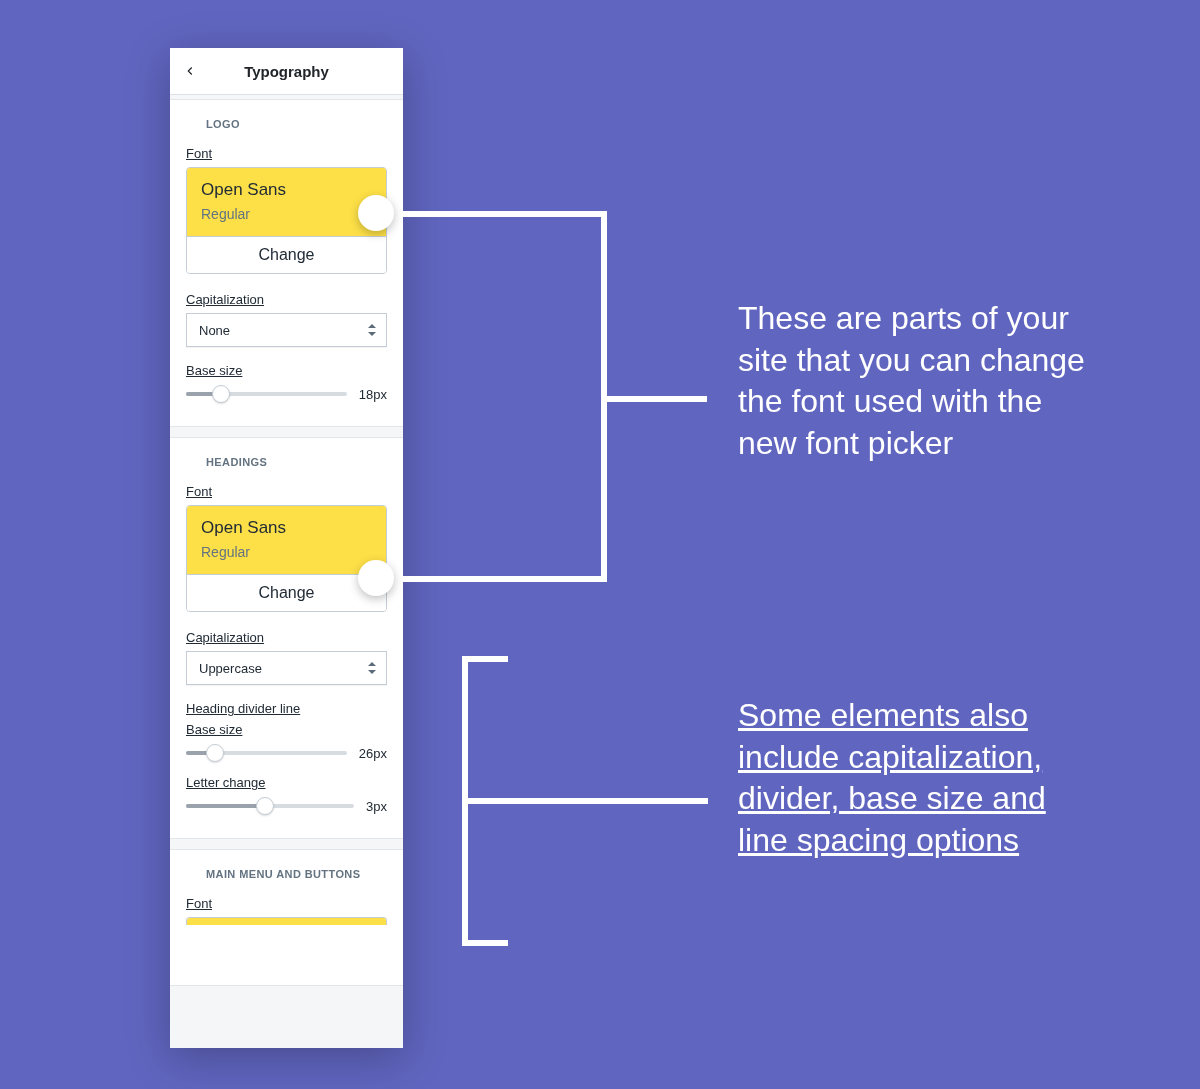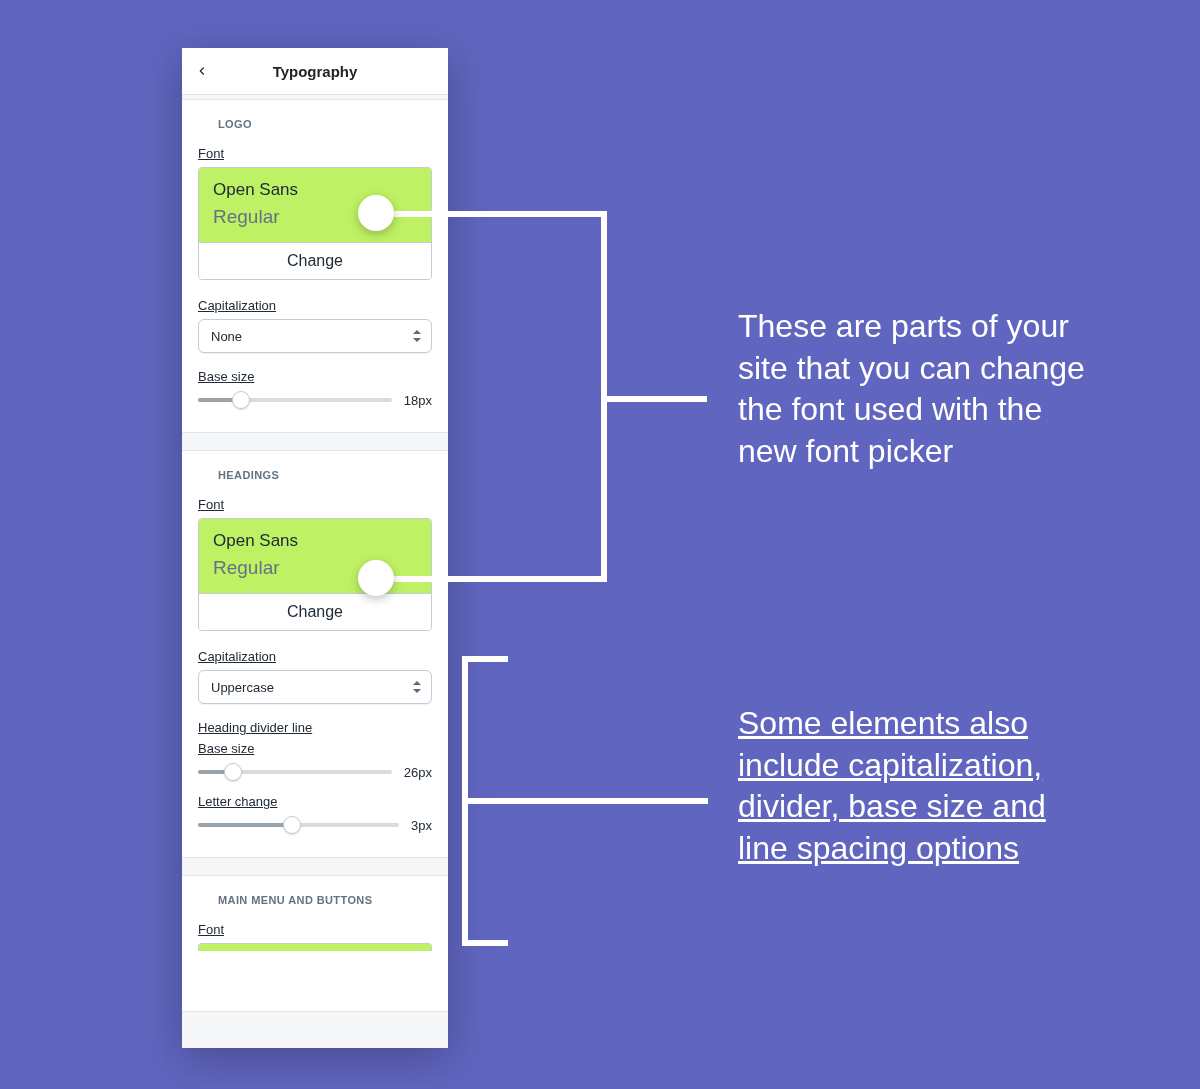--- a/index.html
+++ b/index.html
@@ -8,23 +8,23 @@
     height: 1089px;
     background: #6065bf;
     font-family: -apple-system, BlinkMacSystemFont, "Segoe UI", Helvetica, Arial, sans-serif;
     position: relative;
     overflow: hidden;
   }
 
   
   .panel-wrap {
     position: absolute;
-    left: 182px;
+    left: 170px;
     top: 48px;
-    width: 266px;
+    width: 233px;
     height: 1000px;
     background: #f4f6f8;
     box-shadow: 0 10px 40px rgba(0,0,0,.25);
     overflow: hidden;
   }
   .panel-header {
     display: flex;
     align-items: center;
     height: 47px;
     border-bottom: 1px solid #dee2e6;
@@ -48,21 +48,21 @@
   }
 
   .section {
     background:#fff;
     border-top:1px solid #e3e6e9;
     border-bottom:1px solid #e3e6e9;
     padding: 18px 16px 22px;
     margin-top:4px;
   }
   .section:first-of-type { margin-top:0; }
-  .section + .section { margin-top:17px; }
+  .section + .section { margin-top:10px; }
 
   .section-title {
     font-size:11px;
     font-weight:600;
     letter-spacing:.4px;
     color:#637381;
     margin-bottom:16px;
     padding-left:20px;
   }
 
@@ -76,48 +76,48 @@
 
   
   .font-card {
     border:1px solid #c4cdd5;
     border-radius:4px;
     overflow:hidden;
     margin-bottom:18px;
     position:relative;
   }
   .font-card-top {
-    background:#bef264;
+    background:#fde047;
     padding:12px 14px 14px;
   }
   .font-name {
     font-size:17px;
     font-weight:500;
     color:#212b36;
     margin-bottom:6px;
   }
   .font-weight {
-    font-size:19px;
+    font-size:14px;
     color:#637381;
   }
   .font-change {
     border-top:1px solid #c4cdd5;
     background:#fff;
     text-align:center;
     font-size:16px;
     color:#212b36;
     padding:9px 0;
     cursor:pointer;
   }
 
   
   .select {
     position:relative;
     border:1px solid #c4cdd5;
-    border-radius:6px;
+    border-radius:0;
     background:#fff;
     height:34px;
     display:flex;
     align-items:center;
     padding:0 30px 0 12px;
     font-size:13px;
     color:#212b36;
     margin-bottom:16px;
     cursor:pointer;
     box-shadow: inset 0 1px 0 rgba(255,255,255,.25), 0 1px 0 rgba(22,29,37,.05);
@@ -178,21 +178,20 @@
 
   
   .annotation {
     position:absolute;
     color:#fff;
     font-size:32px;
     line-height:1.3;
     font-weight:400;
     max-width:360px;
     font-family: -apple-system, "Segoe UI", Helvetica, Arial, sans-serif;
-    margin-top: 8px;
   }
 </style>
 </head>
 <body>
 
 <div class="panel-wrap">
   <div class="panel-header">
     <div class="back">
       <svg viewBox="0 0 24 24">
           <polyline points="15 18 9 12 15 6"></polyline>

